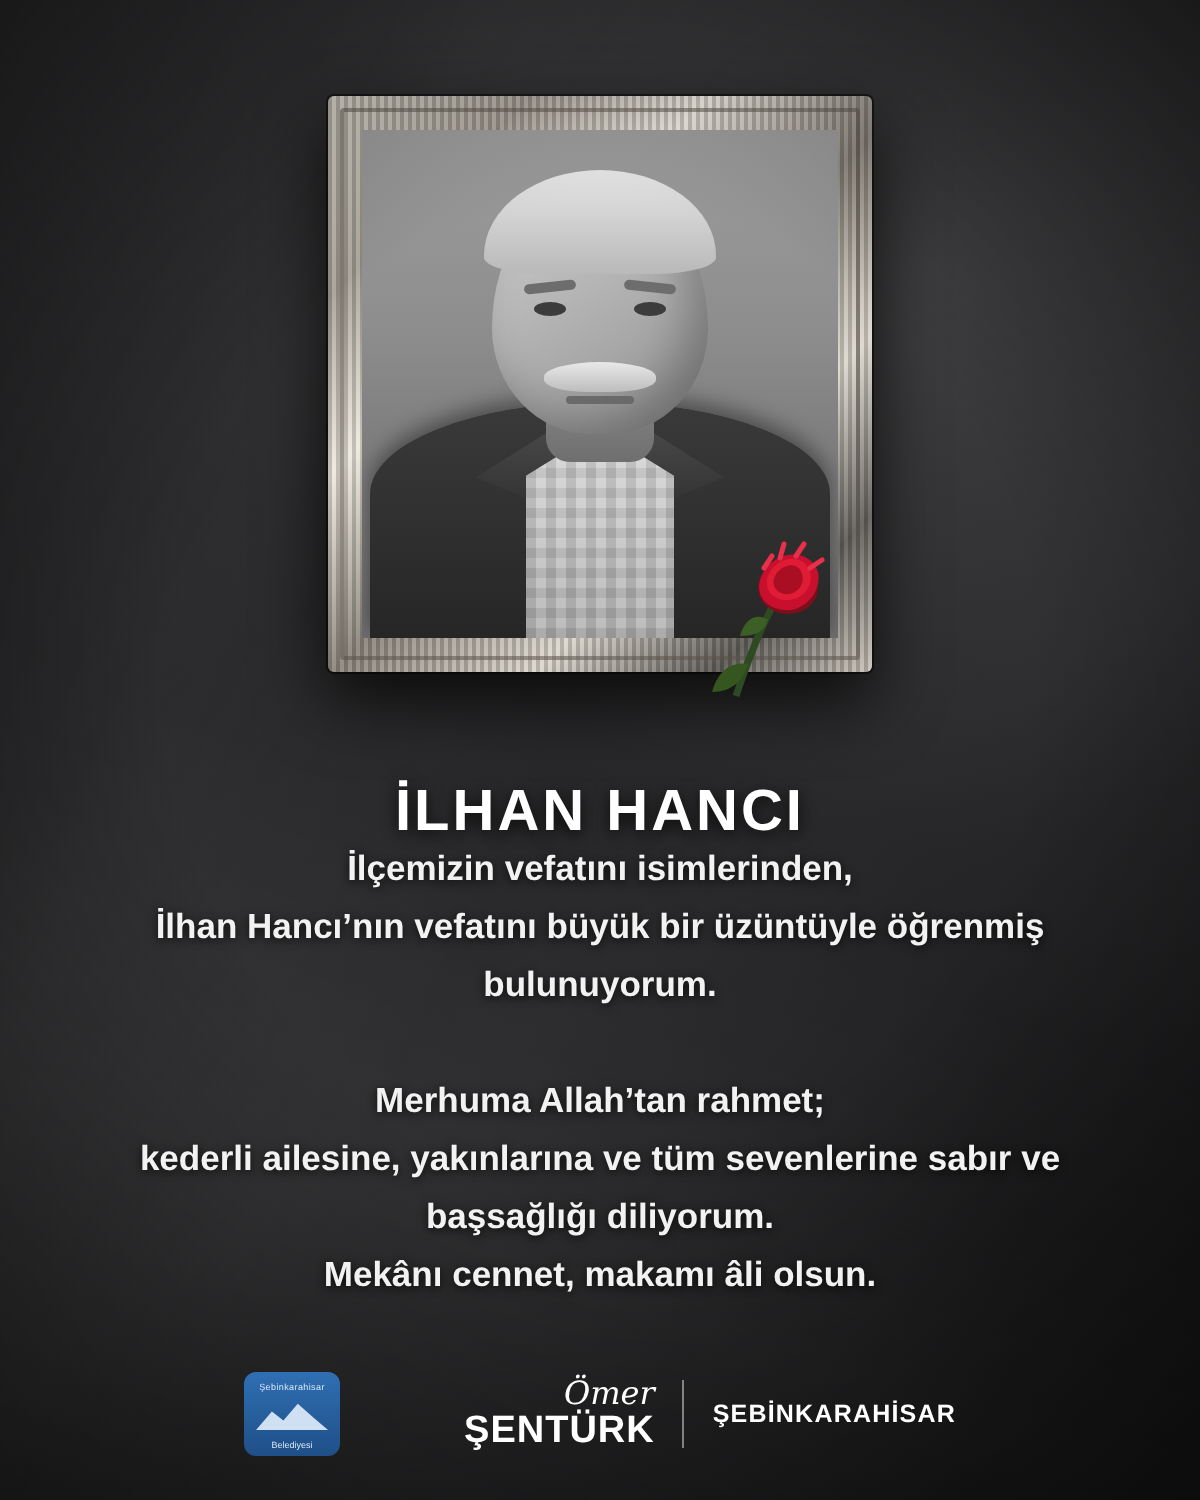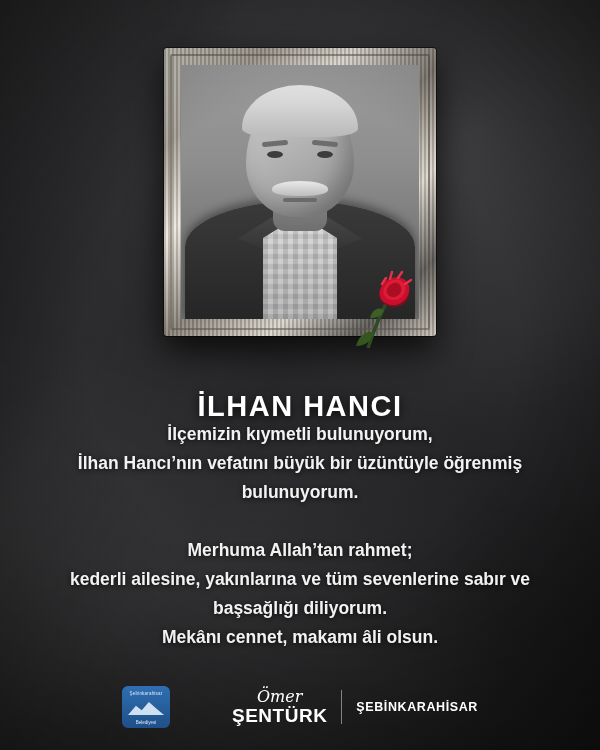--- a/index.html
+++ b/index.html
@@ -260,21 +260,21 @@
     letter-spacing: .2px;
   }
   .logo-badge .cap2 {
     position: absolute;
     left: 0; right: 0; bottom: 3px;
     text-align: center;
     font-size: 4.5px;
     color: #dbe8f6;
   }
   .signature {
-    text-align: center;
+    text-align: right;
     line-height: 1;
     flex: none;
     margin-left: 48px;
   }
   .signature .first {
     font-family: "DejaVu Serif", serif;
     font-style: italic;
     font-size: 16px;
     color: #ffffff;
     margin-bottom: 1px;
@@ -343,21 +343,21 @@
         <path d="M-12 -4 l4 -6 M-4 -9 l2 -7 M4 -10 l4 -6 M11 -4 l6 -4" stroke="#e8304a" stroke-width="2.5" stroke-linecap="round" fill="none"></path>
       </g>
     </svg>
   </div>
 
   <div class="vignette"></div>
 
   <div class="name">İLHAN HANCI</div>
 
   <div class="msg">
-    <p>İlçemizin kıymetli bulunuyorum,</p>
+    <p>İlçemizin vefatını isimlerinden,</p>
     <p>İlhan Hancı’nın vefatını büyük bir üzüntüyle öğrenmiş</p>
     <p>bulunuyorum.</p>
     <div class="gap"></div>
     <p>Merhuma Allah’tan rahmet;</p>
     <p>kederli ailesine, yakınlarına ve tüm sevenlerine sabır ve</p>
     <p>başsağlığı diliyorum.</p>
     <p>Mekânı cennet, makamı âli olsun.</p>
   </div>
 
   <div class="footer">

